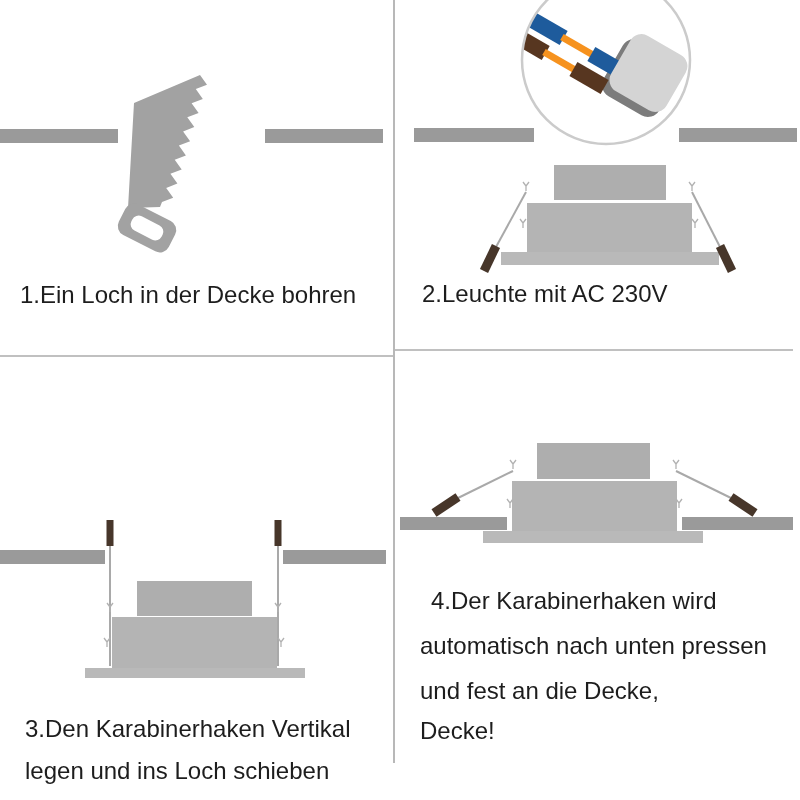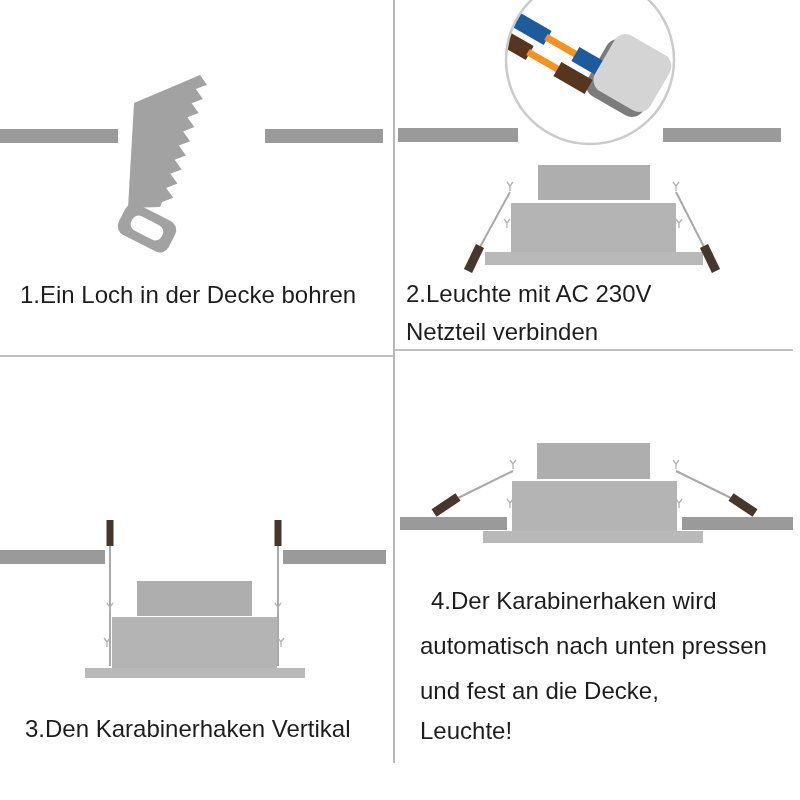--- a/index.html
+++ b/index.html
@@ -1,20 +1,20 @@
 <!DOCTYPE html>
 <html><head>
 <meta charset="utf-8">
 <style>
   html,body{margin:0;padding:0;background:#ffffff;}
   #screen{position:relative;width:800px;height:800px;background:#ffffff;overflow:hidden;
           font-family:"Liberation Sans",sans-serif;}
   .panel{position:absolute;}
   #panel-1{left:0;top:0;width:393px;height:355px;}
-  #panel-2{left:382px;top:0;width:364px;height:349px;border-radius:27px;}
+  #panel-2{left:398px;top:0;width:364px;height:349px;border-radius:27px;}
   #panel-3{left:0;top:356px;width:393px;height:444px;margin-top:33px;}
   #panel-4{left:394px;top:350px;width:406px;height:450px;}
   .panel svg{position:absolute;left:0;top:0;}
   .divider{position:absolute;background:#c0c0c0;}
   #divider-v{left:393px;top:0;width:2px;height:763px;background:#b8b8b8;}
   #divider-h-left{left:0;top:355px;width:393px;height:2px;}
   #divider-h-right{left:395px;top:349px;width:398px;height:2px;}
   .cap{position:absolute;font-size:24px;color:#1d1d1d;white-space:nowrap;line-height:1.2;}
   
   .p1-l1{left:20px;top:281px;}
@@ -80,40 +80,40 @@
           <rect x="72" y="-8" width="30" height="16" fill="#1e5b9c"></rect>
           <rect x="-8" y="14" width="40" height="16" fill="#573620"></rect>
           <rect x="30" y="18.5" width="36" height="7" fill="#f6921e"></rect>
           <rect x="64" y="14" width="36" height="16" fill="#573620"></rect>
           <rect x="99" y="-44" width="64" height="64" rx="13" fill="#d4d4d4"></rect>
         </g>
       </g>
       <circle cx="208" cy="60" r="84" fill="none" stroke-width="2.5" stroke="#cbcbcb"></circle>
     </svg>
     <div class="cap p2-l1">2.Leuchte mit AC 230V</div>
-    <div class="cap p2-l2">Netzteil verbinden</div>
   </div>
 
   <div class="panel" id="panel-3">
     <svg width="393" height="444" viewBox="0 0 393 444">
       <rect x="0" y="161" width="105" height="14" fill="#9a9a9a"></rect>
       <rect x="283" y="161" width="103" height="14" fill="#9a9a9a"></rect>
       <path d="M110,157 L110,277" stroke-width="2" fill="none" stroke="#a9a9a9"></path>
       <path d="M278,157 L278,277" stroke-width="2" fill="none" stroke="#a9a9a9"></path>
       <rect x="106.5" y="131" width="7" height="26" fill="#47362a"></rect>
       <rect x="274.5" y="131" width="7" height="26" fill="#47362a"></rect>
       <rect x="137" y="192" width="115" height="35" fill="#aeaeae"></rect>
       <rect x="112" y="228" width="165" height="51" fill="#b4b4b4"></rect>
       <rect x="85" y="279" width="220" height="10" fill="#b9b9b9"></rect>
       <path d="M0,0 L0,5 M0,0 L-3,-4 M0,0 L3,-4" transform="translate(110,218)" stroke-width="1.3" fill="none" stroke="#b2b2b2"></path>
       <path d="M0,0 L0,5 M0,0 L-3,-4 M0,0 L3,-4" transform="translate(278,218)" stroke-width="1.3" fill="none" stroke="#b2b2b2"></path>
       <path d="M0,0 L0,5 M0,0 L-3,-4 M0,0 L3,-4" transform="translate(107,253)" stroke-width="1.3" fill="none" stroke="#b2b2b2"></path>
       <path d="M0,0 L0,5 M0,0 L-3,-4 M0,0 L3,-4" transform="translate(281,253)" stroke-width="1.3" fill="none" stroke="#b2b2b2"></path>
     </svg>
     <div class="cap p3-l1">3.Den Karabinerhaken Vertikal</div>
+    <div class="cap p3-l2">legen und ins Loch schieben</div>
   </div>
 
   <div class="panel" id="panel-4">
     <svg width="406" height="450" viewBox="0 0 406 450">
       <rect x="6" y="167" width="107" height="13" fill="#9a9a9a"></rect>
       <rect x="288" y="167" width="111" height="13" fill="#9a9a9a"></rect>
       <path d="M119,121 L64,148" stroke-width="2" fill="none" stroke="#a9a9a9"></path>
       <path d="M64,147 L40,163" stroke-width="9" fill="none" stroke="#47362a"></path>
       <path d="M282,121 L337,148" stroke-width="2" fill="none" stroke="#a9a9a9"></path>
       <path d="M337,147 L361,163" stroke-width="9" fill="none" stroke="#47362a"></path>
@@ -121,20 +121,20 @@
       <rect x="118" y="131" width="165" height="50" fill="#b4b4b4"></rect>
       <rect x="89" y="181" width="220" height="12" fill="#b9b9b9"></rect>
       <path d="M0,0 L0,5 M0,0 L-3,-4 M0,0 L3,-4" transform="translate(119,114)" stroke-width="1.3" fill="none" stroke="#b2b2b2"></path>
       <path d="M0,0 L0,5 M0,0 L-3,-4 M0,0 L3,-4" transform="translate(282,114)" stroke-width="1.3" fill="none" stroke="#b2b2b2"></path>
       <path d="M0,0 L0,5 M0,0 L-3,-4 M0,0 L3,-4" transform="translate(116,153)" stroke-width="1.3" fill="none" stroke="#b2b2b2"></path>
       <path d="M0,0 L0,5 M0,0 L-3,-4 M0,0 L3,-4" transform="translate(285,153)" stroke-width="1.3" fill="none" stroke="#b2b2b2"></path>
     </svg>
     <div class="cap p4-l1">4.Der Karabinerhaken wird</div>
     <div class="cap p4-l3">und fest an die Decke,</div>
     <div class="cap p4-l2">automatisch nach unten pressen</div>
-    <div class="cap p4-l4">Leuchte!</div>
+    <div class="cap p4-l4">Decke!</div>
   </div>
 
   <div class="divider" id="divider-v"></div>
   <div class="divider" id="divider-h-left"></div>
   <div class="divider" id="divider-h-right"></div>
 
 </div>
 
 </body></html>

